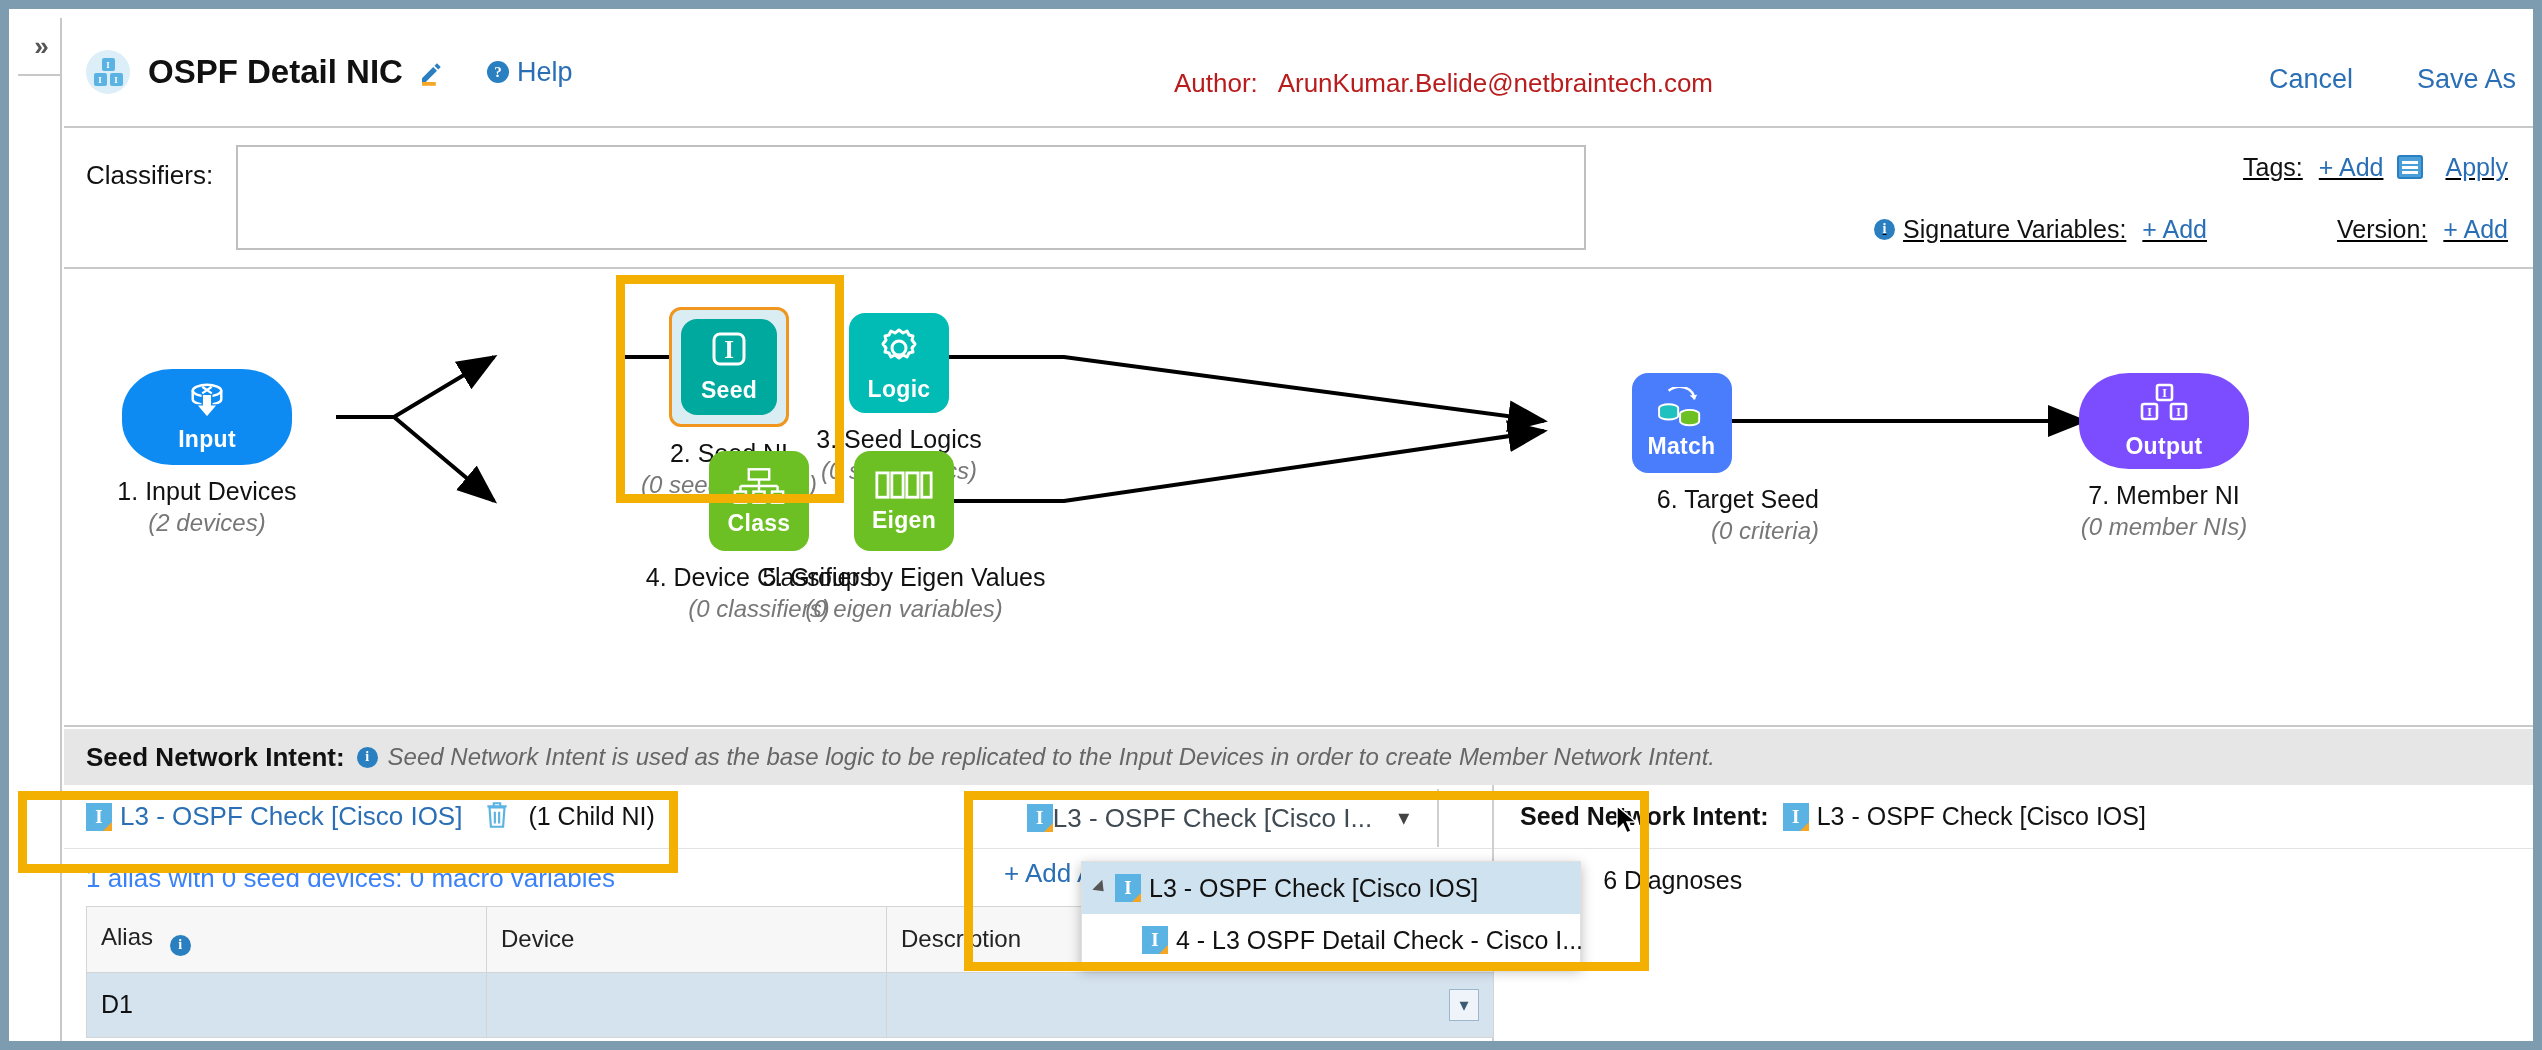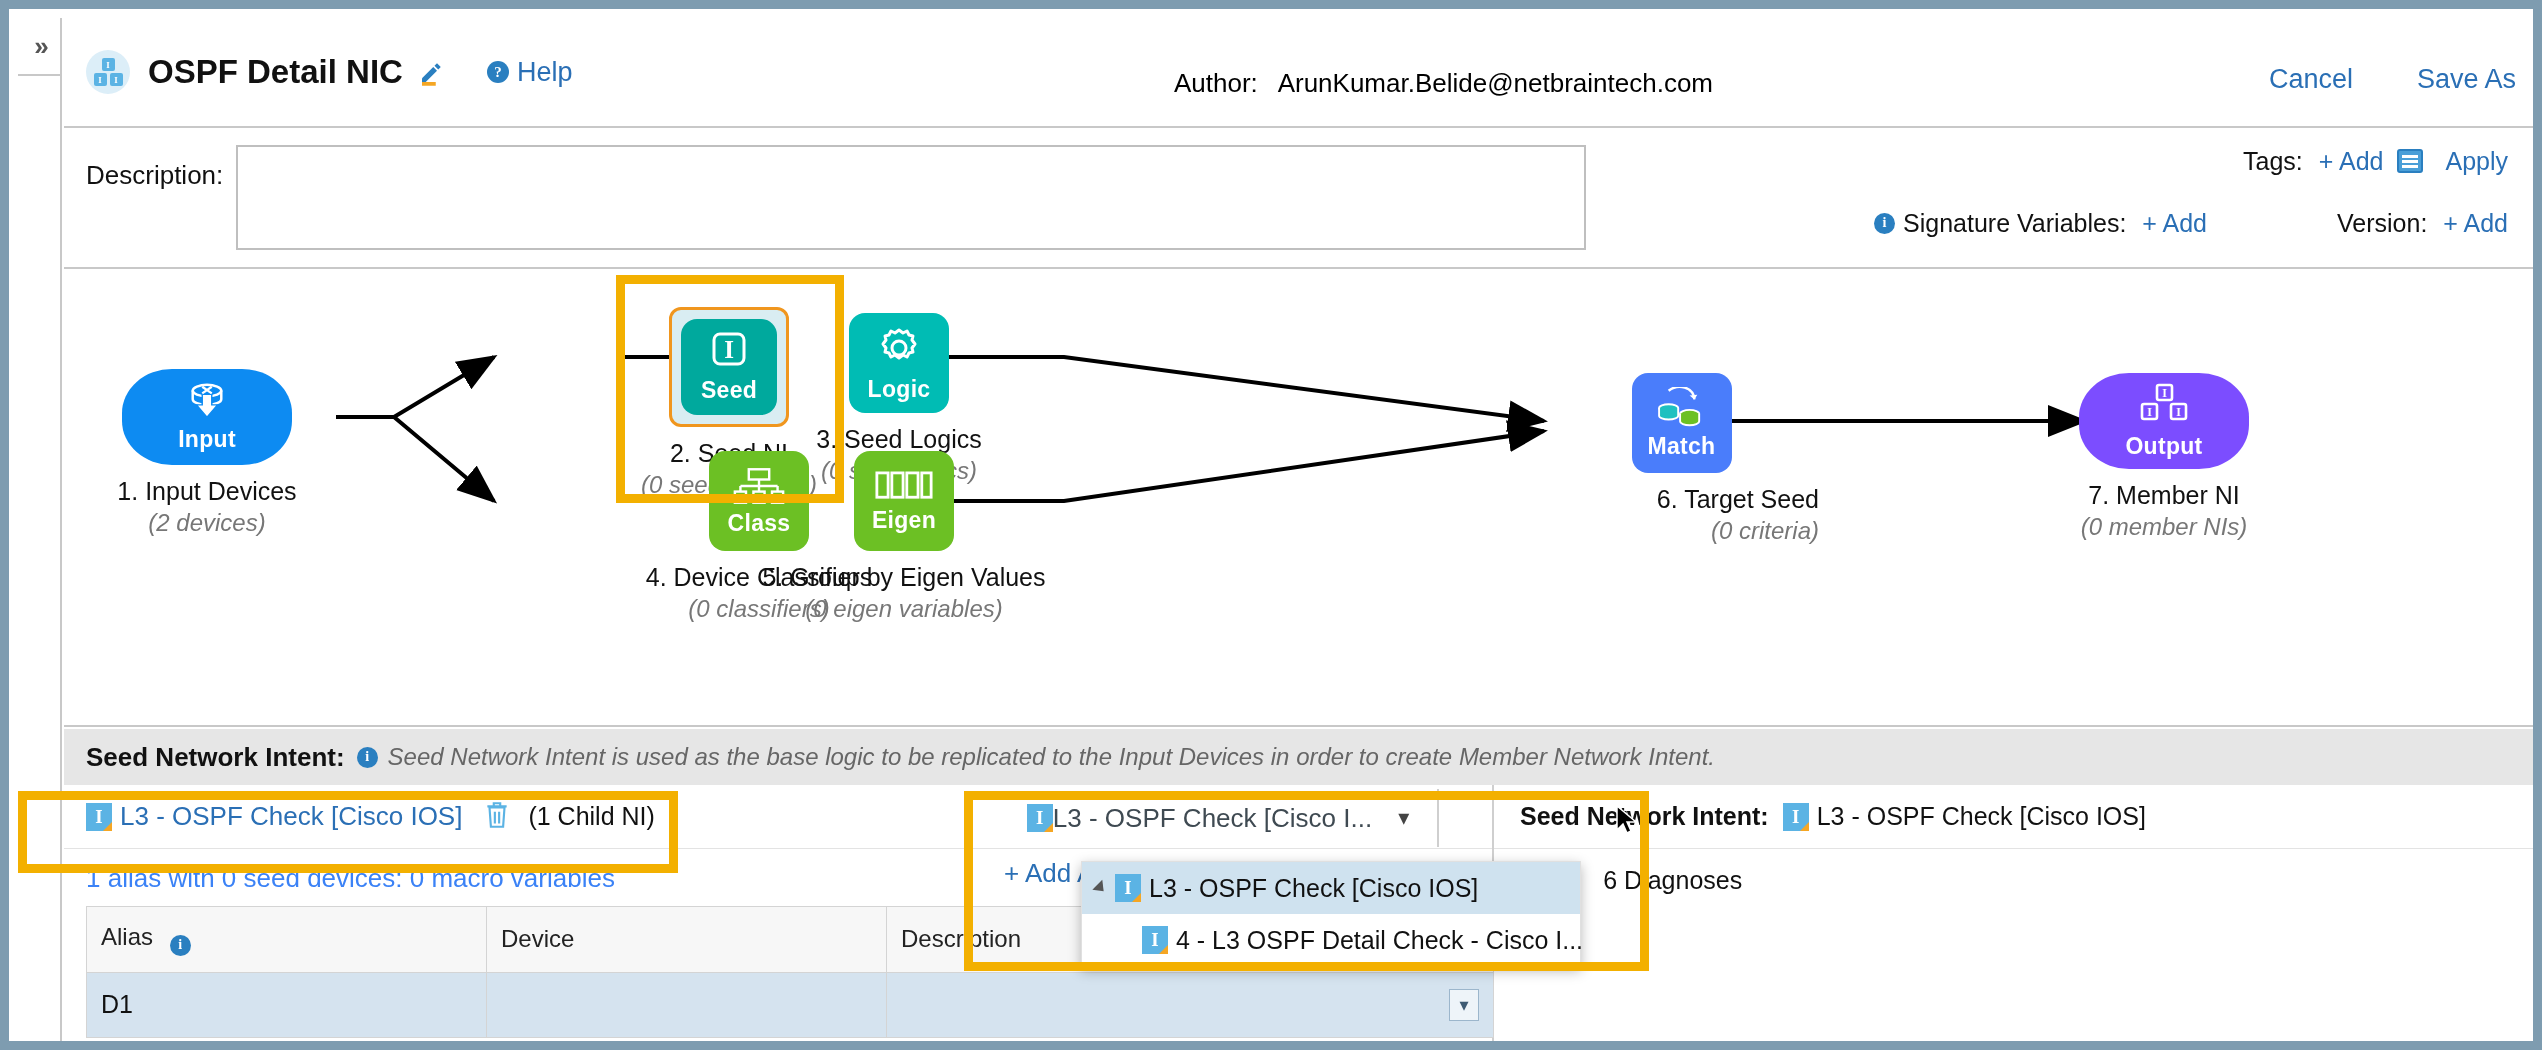--- a/index.html
+++ b/index.html
@@ -71,21 +71,21 @@
   }
   .info-dot {
     width: 22px; height: 22px; border-radius: 50%;
     background: #2a7fc0; color: #fff; font-size: 15px; font-weight: bold;
     display:flex;align-items:center;justify-content:center;
     font-family:"Liberation Serif", serif;
   }
   .help-txt { color: #2a6fb5; font-size: 27px; margin-left: 8px; }
   .author {
     position: absolute; left: 1110px; top: 50px;
-    font-size: 26px; color: #000000; white-space: nowrap;
+    font-size: 26px; color: #b91c1c; white-space: nowrap;
   }
   .author .a-label { margin-right: 14px; }
   .hdr-actions {
     position: absolute; right: 26px; top: 46px;
     display: flex; gap: 64px;
   }
   .hdr-actions span { color: #2a6fb5; font-size: 27px; cursor: pointer; }
   
   .descband {
     position: absolute; left: 55px; top: 121px;
@@ -96,21 +96,21 @@
     position: absolute; left: 22px; top: 30px;
     font-size: 26px; color: #111;
   }
   .desc-box {
     position: absolute; left: 172px; top: 15px;
     width: 1350px; height: 105px;
     border: 2px solid #bfbfbf; background: #fff;
     font-size: 24px; padding: 8px 12px; resize: none; outline: none;
     font-family: "Liberation Sans", sans-serif;
   }
-  .meta-col { position: absolute; right: 0px; top: 0; width: 900px; }
+  .meta-col { position: absolute; right: 0px; top: 6px; width: 900px; text-decoration: underline; }
   .meta-row {
     display: flex; align-items: center; justify-content: flex-end;
     height: 62px; padding-right: 8px;
   }
   .meta-lbl { font-size: 25px; color: #111; white-space: nowrap; }
   .meta-link { font-size: 25px; color: #2a6fb5; cursor: pointer; white-space: nowrap; }
   .tag-icon {
     width: 26px; height: 24px; background: #4a9fd8;
     border: 2px solid #2a7fc0; border-radius: 3px;
     display:flex; flex-direction:column; justify-content:center; gap:2px;
@@ -259,21 +259,21 @@
       <span class="a-label">Author:</span>
       <span>ArunKumar.Belide@netbraintech.com</span>
     </div>
     <div class="hdr-actions">
       <span>Cancel</span>
       <span>Save As</span>
     </div>
   </div>
 
   <div class="descband">
-    <div class="desc-label">Description:</div>
+    <div class="desc-label">Classifiers:</div>
     <textarea class="desc-box" placeholder="" style=""></textarea>
 
     <div class="meta-col">
       <div class="meta-row">
         <span class="meta-lbl">Tags:</span>
         <span class="meta-link" style="margin-left:16px">+ Add</span>
         <span class="tag-icon" style="margin-left:14px">
             <i></i>
             <i></i>
             <i></i>

